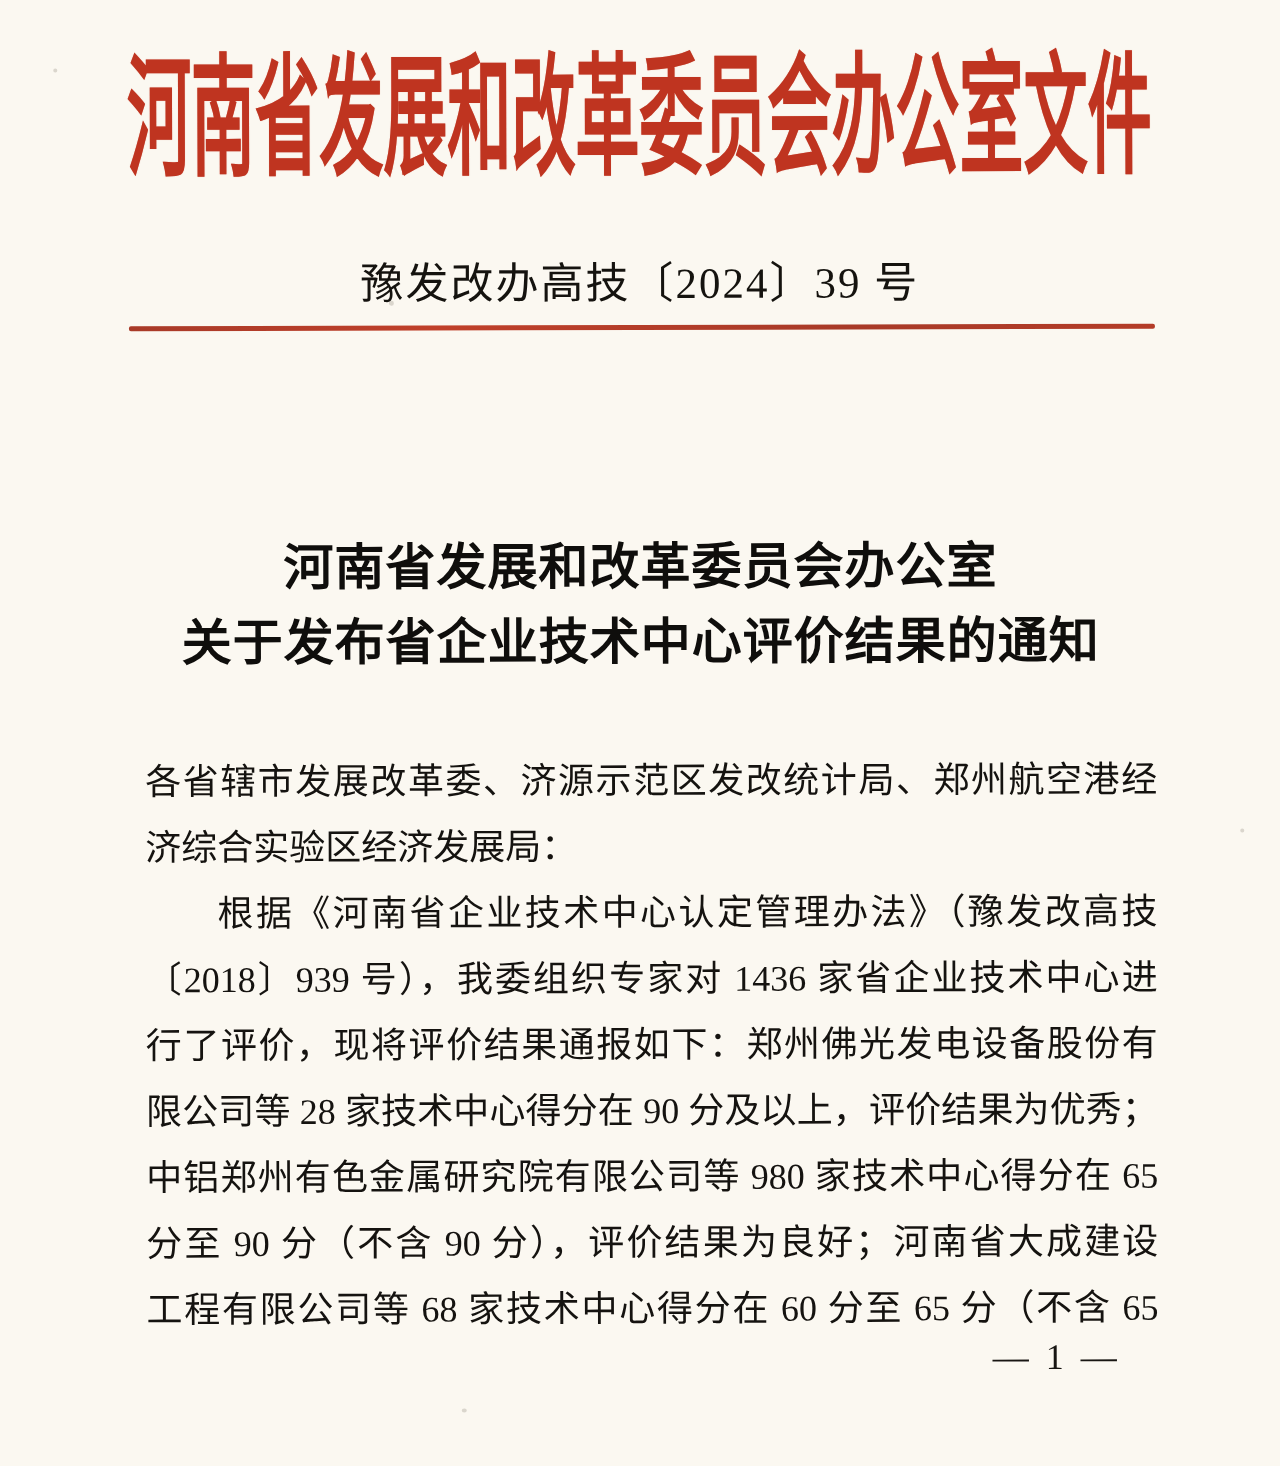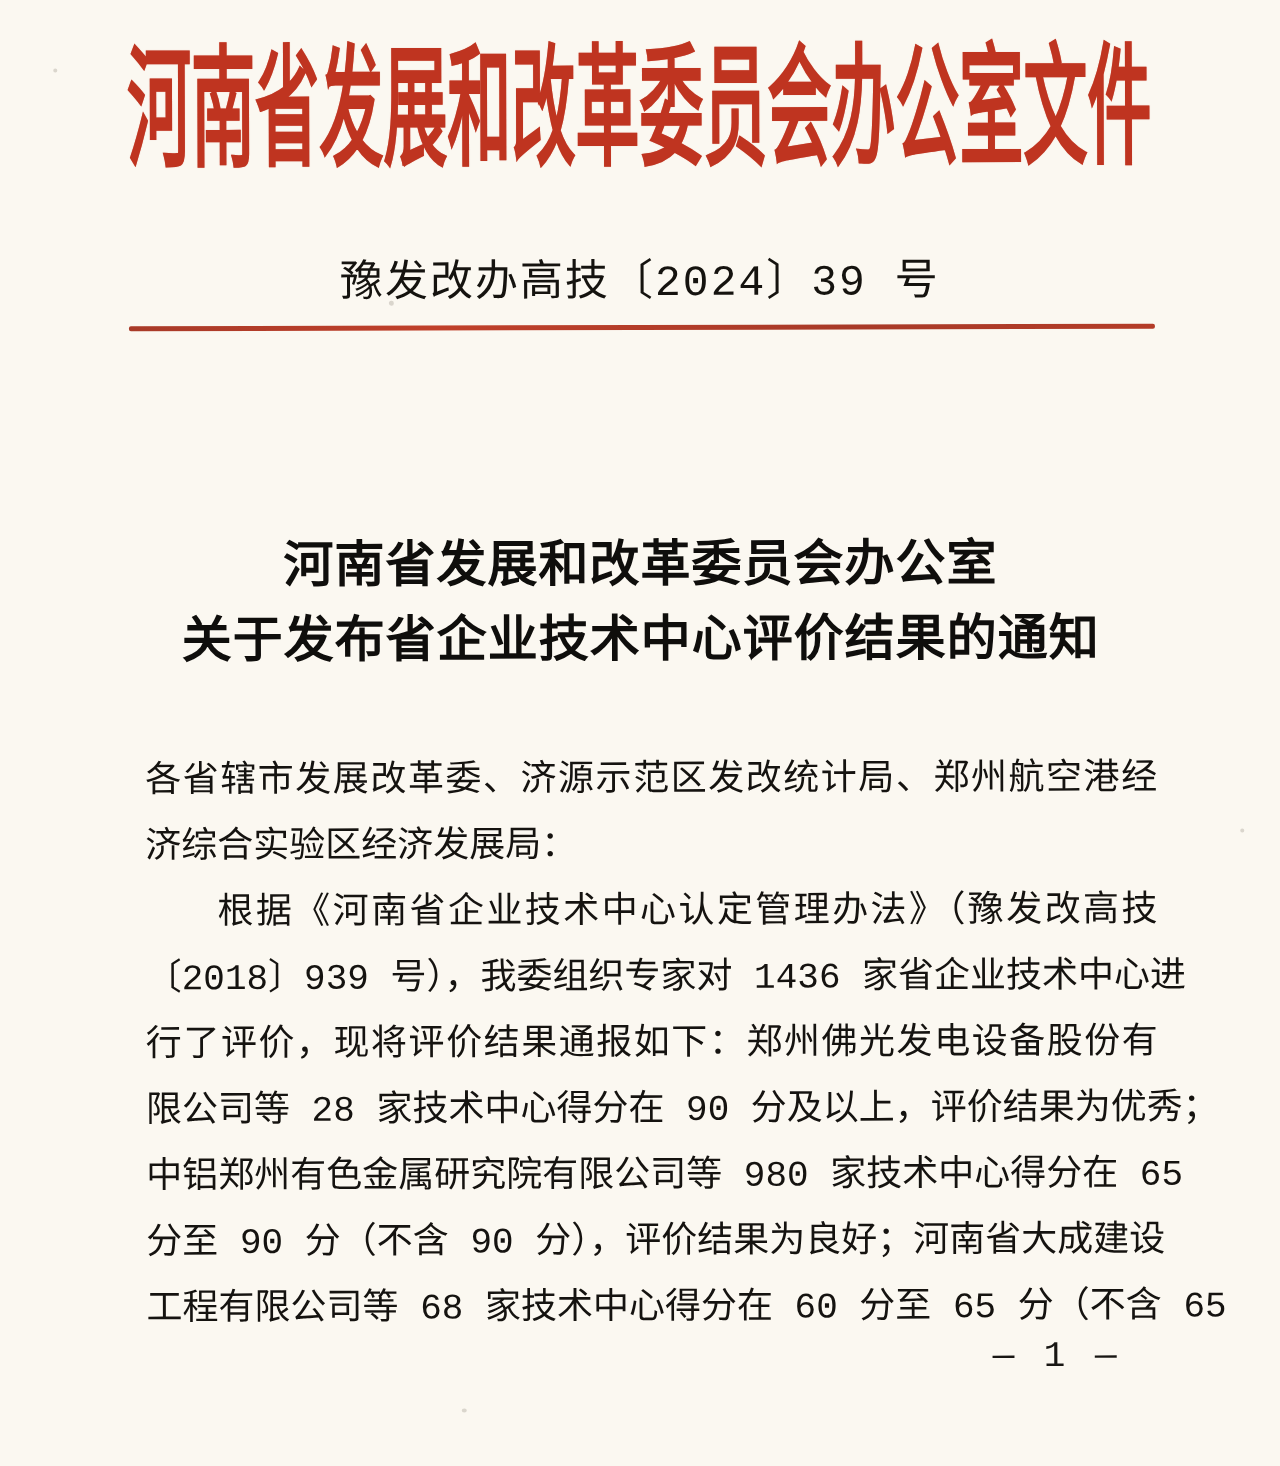--- a/index.html
+++ b/index.html
@@ -9,21 +9,20 @@
     width: 1280px;
     margin: 0 auto;
   }
   .page {
     position: relative;
     width: 1280px;
     height: 1466px;
     background: #fbf8f1;
     overflow: hidden;
     color: #1f1d1b;
-    font-family: Liberation Mono, monospace;
   }
   .tilt {
     position: absolute;
     inset: 0;
     transform: rotate(-0.15deg);
     transform-origin: 50% 50%;
   }
   
   .letterhead {
     position: absolute;

